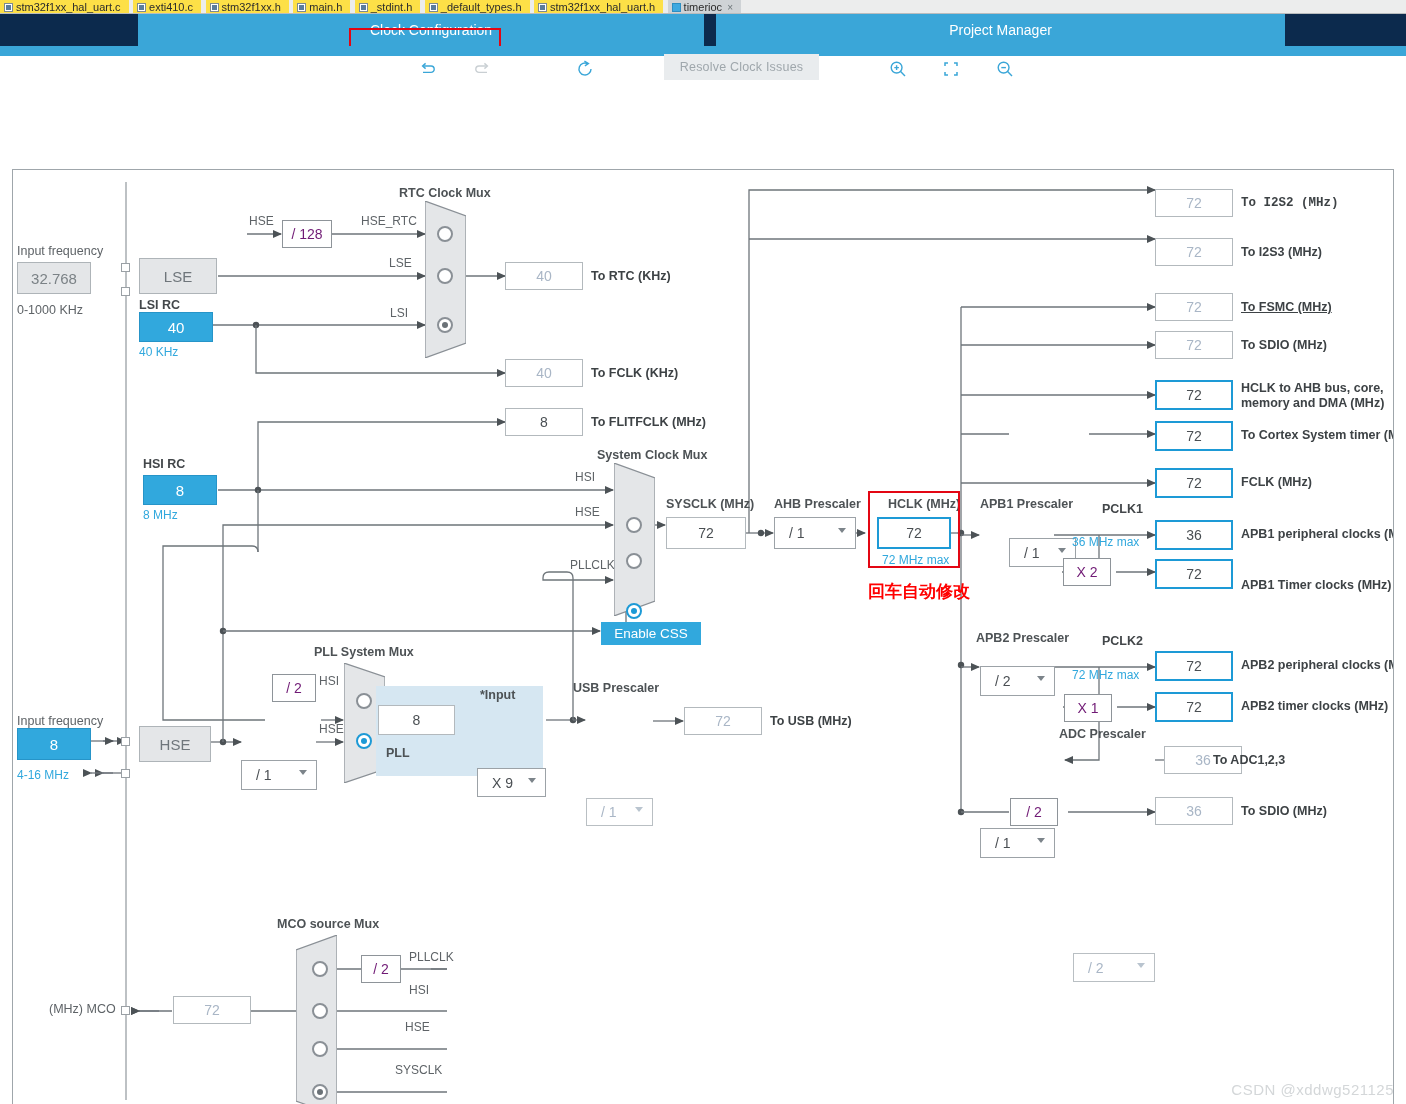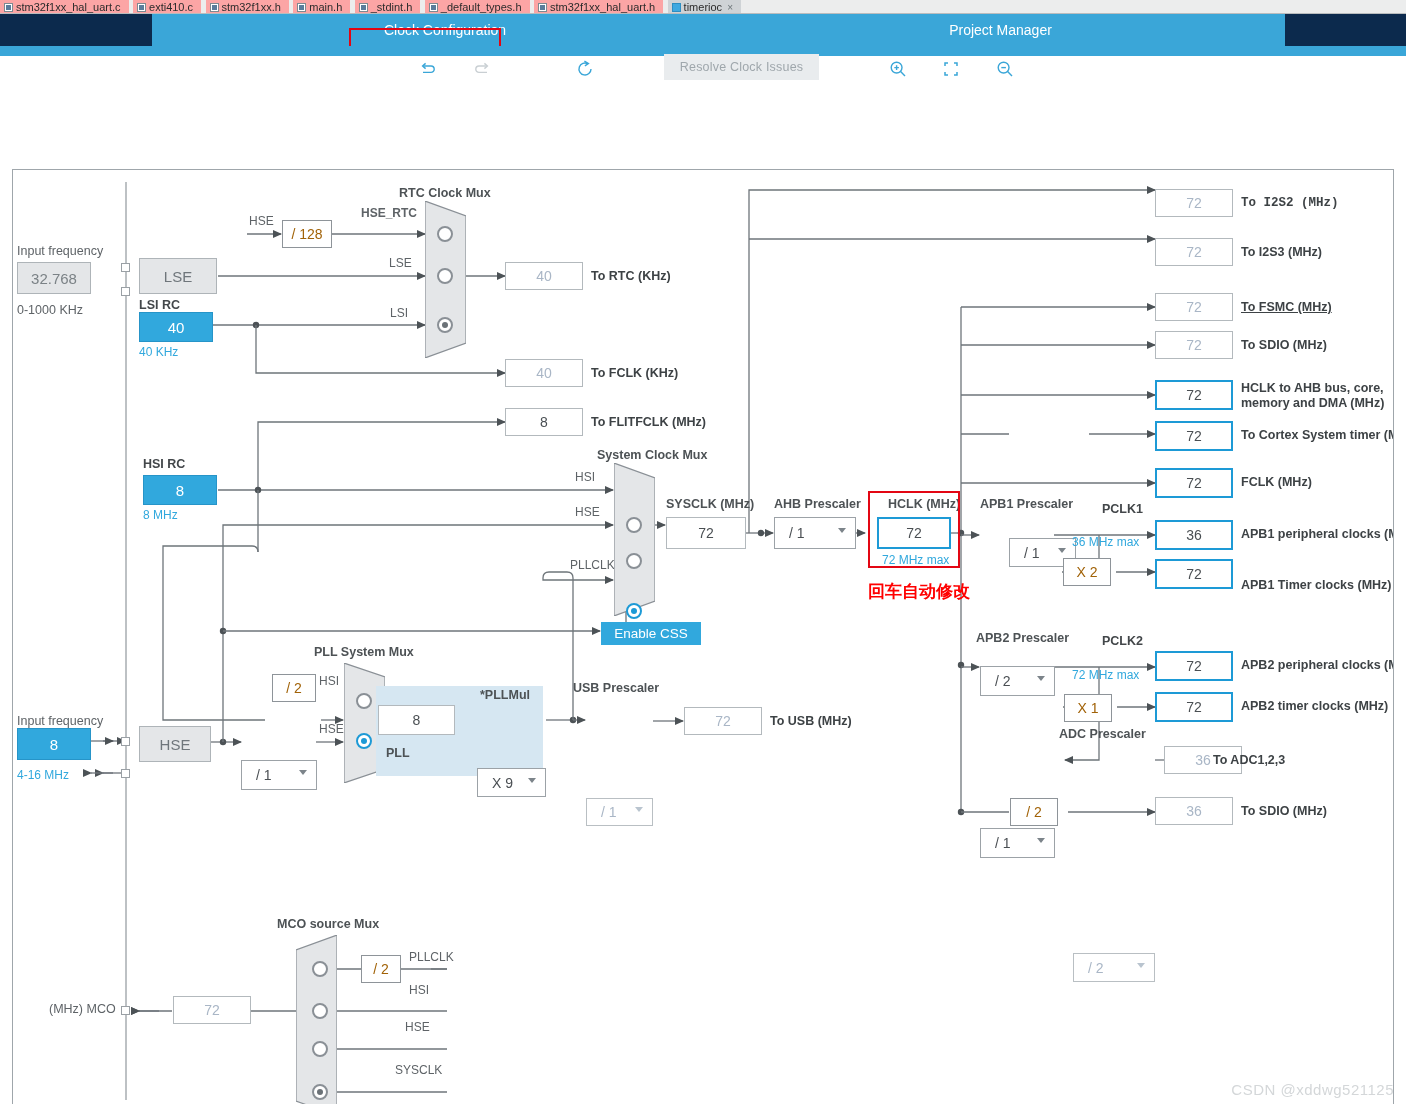--- a/index.html
+++ b/index.html
@@ -15,21 +15,21 @@
   
   #ide-tabstrip{
     position:absolute; left:0; top:0; width:1406px; height:14px;
     background:#eceded; border-bottom:1px solid #b9bcbe;
     overflow:hidden; white-space:nowrap;
   }
   .ide-tab{
     display:inline-block; height:14px; line-height:14px;
     font-size:11px; color:#2b2b2b; padding:0 8px 0 4px;
     vertical-align:top; position:relative;
-    background:#fca5a5;
+    background:#fde047;
   }
   .ide-tab .tico{
     display:inline-block; width:9px; height:9px; vertical-align:-1px;
     margin-right:3px; border:1px solid #7d8a91; background:#fff;
     position:relative;
   }
   .ide-tab .tico::after{
     content:""; position:absolute; left:1px; top:1px; width:5px; height:5px;
     background:#5b7c9b;
   }
@@ -41,21 +41,21 @@
   
   #mx-tabbar{
     position:absolute; left:0; top:14px; width:1406px; height:32px;
     background:#0c2a4d;
   }
   .mx-tab{
     position:absolute; top:0; height:32px; line-height:32px;
     text-align:center; color:#ffffff; font-size:14px;
     background:#3aa6d8;
   }
-  #mx-tab-clock{ left:152px; width:566px;padding-left:20px; }
+  #mx-tab-clock{ left:138px; width:566px;padding-left:20px; }
   #mx-tab-pm{ left:716px; width:569px; }
   .mx-tab-sel-box{
     position:absolute; left:349px; top:14px; width:152px; height:35px;
     border:2px solid #e30613; pointer-events:none;
   }
   #mx-underline{
     position:absolute; left:0; top:46px; width:1406px; height:10px;
     background:#3aa6d8;
   }
   #mx-underline-left{
@@ -108,21 +108,21 @@
     color:#a9b6c6; font-size:14px;
     display:flex; align-items:center; justify-content:center;
   }
   .vbox.edit{       
     color:#4a4f53;
   }
   .vbox.blue{       
     border:2px solid #1d9ad6; color:#4a4f53;
   }
   .vbox.plain{      
-    border:1px solid #8e9499; color:#a16207; font-size:14px;
+    border:1px solid #8e9499; color:#701a75; font-size:14px;
   }
   .vbox.osc{        
     background:#e4e6e8; border:1px solid #aeb4b8; color:#6f767b; font-size:15px;
   }
   .vbox.cyan{       
     background:#31a8dd; border:1px solid #2694c8; color:#ffffff; font-size:15px;
   }
   .vbox.inputfreq{
     background:#e4e6e8; border:1px solid #aeb4b8; color:#7b8286; font-size:15px;
   }
@@ -404,21 +404,21 @@
   <div class="pin" style="left:108px; top:93px;"></div>
   <div class="pin" style="left:108px; top:117px;"></div>
   <div class="node vbox osc" style="left:126px; top:88px; width:78px; height:36px;">LSE</div>
 
   <div class="lbl b" style="left:126px; top:128px;">LSI RC</div>
   <div class="node vbox cyan" style="left:126px; top:142px; width:74px; height:30px;">40</div>
   <div class="lbl cy" style="left:126px; top:175px;">40 KHz</div>
 
   <div class="node vbox plain" style="left:269px; top:50px; width:50px; height:28px;">/ 128</div>
   <div class="lbl wire" style="left:236px; top:44px;">HSE</div>
-  <div class="lbl wire" style="left:348px; top:36px;font-weight:bold;">HSE_RTC</div>
+  <div class="lbl wire" style="left:348px; top:44px;">HSE_RTC</div>
   <div class="lbl wire" style="left:376px; top:86px;">LSE</div>
   <div class="lbl wire" style="left:377px; top:136px;">LSI</div>
 
   <div class="lbl hdr" style="left:386px; top:16px;">RTC Clock Mux</div>
   <div class="mux" style="left:412px; top:31px; width:41px; height:157px; background:transparent;">
     <svg class="shape" viewBox="0 0 41 157">
       <polygon points="0,0 41,15 41,142 0,157" fill="#e4e6e8" stroke="#8a9096" stroke-width="1.2"></polygon>
     </svg>
     <span class="radio" style="left:12px; top:25px;"></span>
     <span class="radio" style="left:12px; top:67px;"></span>
@@ -489,21 +489,21 @@
     <svg class="shape" viewBox="0 0 41 120">
       <polygon points="0,0 41,14 41,106 0,120" fill="#e4e6e8" stroke="#8a9096" stroke-width="1.2"></polygon>
     </svg>
     <span class="radio" style="left:12px; top:30px;"></span>
     <span class="radio on" style="left:12px; top:70px;"></span>
   </div>
 
   <div id="pll-panel" style="left:363px; top:516px; width:167px; height:90px;"></div>
   <div class="lbl hdr" style="left:373px; top:576px;">PLL</div>
   <div class="node vbox edit" style="left:365px; top:535px; width:77px; height:30px; background:#ffffff;">8</div>
-  <div class="lbl hdr" style="left:467px; top:518px;">*PLLMul</div>
+  <div class="lbl hdr" style="left:467px; top:518px;">*Input</div>
   <div class="node sel" style="left:464px; top:536px; width:69px; height:29px;">
     <span class="sv">X 9</span>
     <span class="chev"></span>
   </div>
 
   <div class="lbl hdr" style="left:560px; top:511px;">USB Prescaler</div>
   <div class="node sel dim" style="left:573px; top:537px; width:67px; height:28px;">
     <span class="sv">/ 1</span>
     <span class="chev"></span>
   </div>

